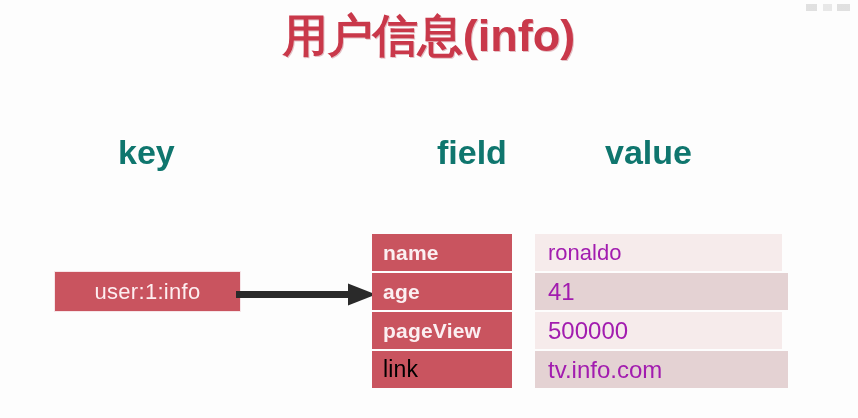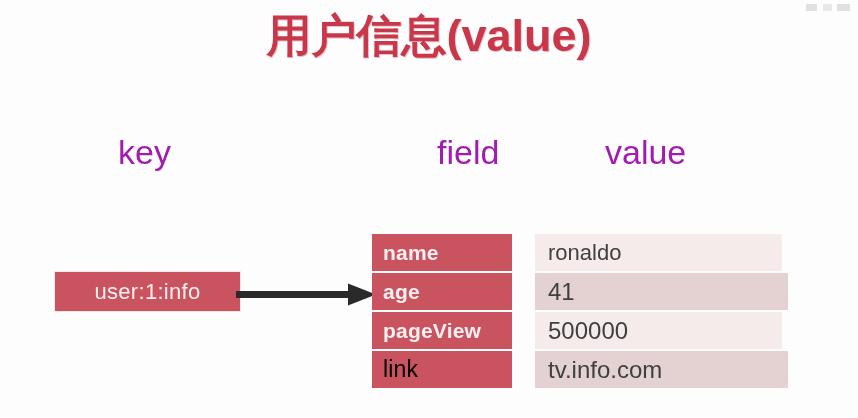--- a/index.html
+++ b/index.html
@@ -44,22 +44,22 @@
     color: #c9384a;
     letter-spacing: 0px;
     text-shadow: 1px 1px 0 rgba(180,80,95,0.35);
     white-space: nowrap;
   }
 
   
   .caption {
     position: absolute;
     font-size: 34px;
-    font-weight: normal;
-    color: #a21caf;
+    font-weight: bold;
+    color: #0f766e;
     white-space: nowrap;
   }
   .caption-key   { left: 118px; top: 133px; }
   .caption-field { left: 437px; top: 133px; }
   .caption-value { left: 605px; top: 133px; }
 
   
   .key-box {
     position: absolute;
     left: 55px;
@@ -143,36 +143,36 @@
     width: 247px;
     background: #f6ebeb;
   }
   
   .value-cell.dark {
     width: 253px;
     background: #e4d2d3;
   }
   .value-label {
     font-size: 22px;
-    color: #404040;
+    color: #a21caf;
     white-space: nowrap;
     padding-left: 13px;
   }
   .value-label.indent {
   }
   .value-label.big {
     font-size: 24px;
   }
 </style>
 </head>
 <body>
 
 <div class="watermark"></div>
 
-<div class="title">用户信息(value)</div>
+<div class="title">用户信息(info)</div>
 
 <div class="caption caption-key">key</div>
 <div class="caption caption-field">field</div>
 <div class="caption caption-value">value</div>
 
 <div class="key-box">
   <span class="key-box-label">user:1:info</span>
 </div>
 
 <div class="arrow">

